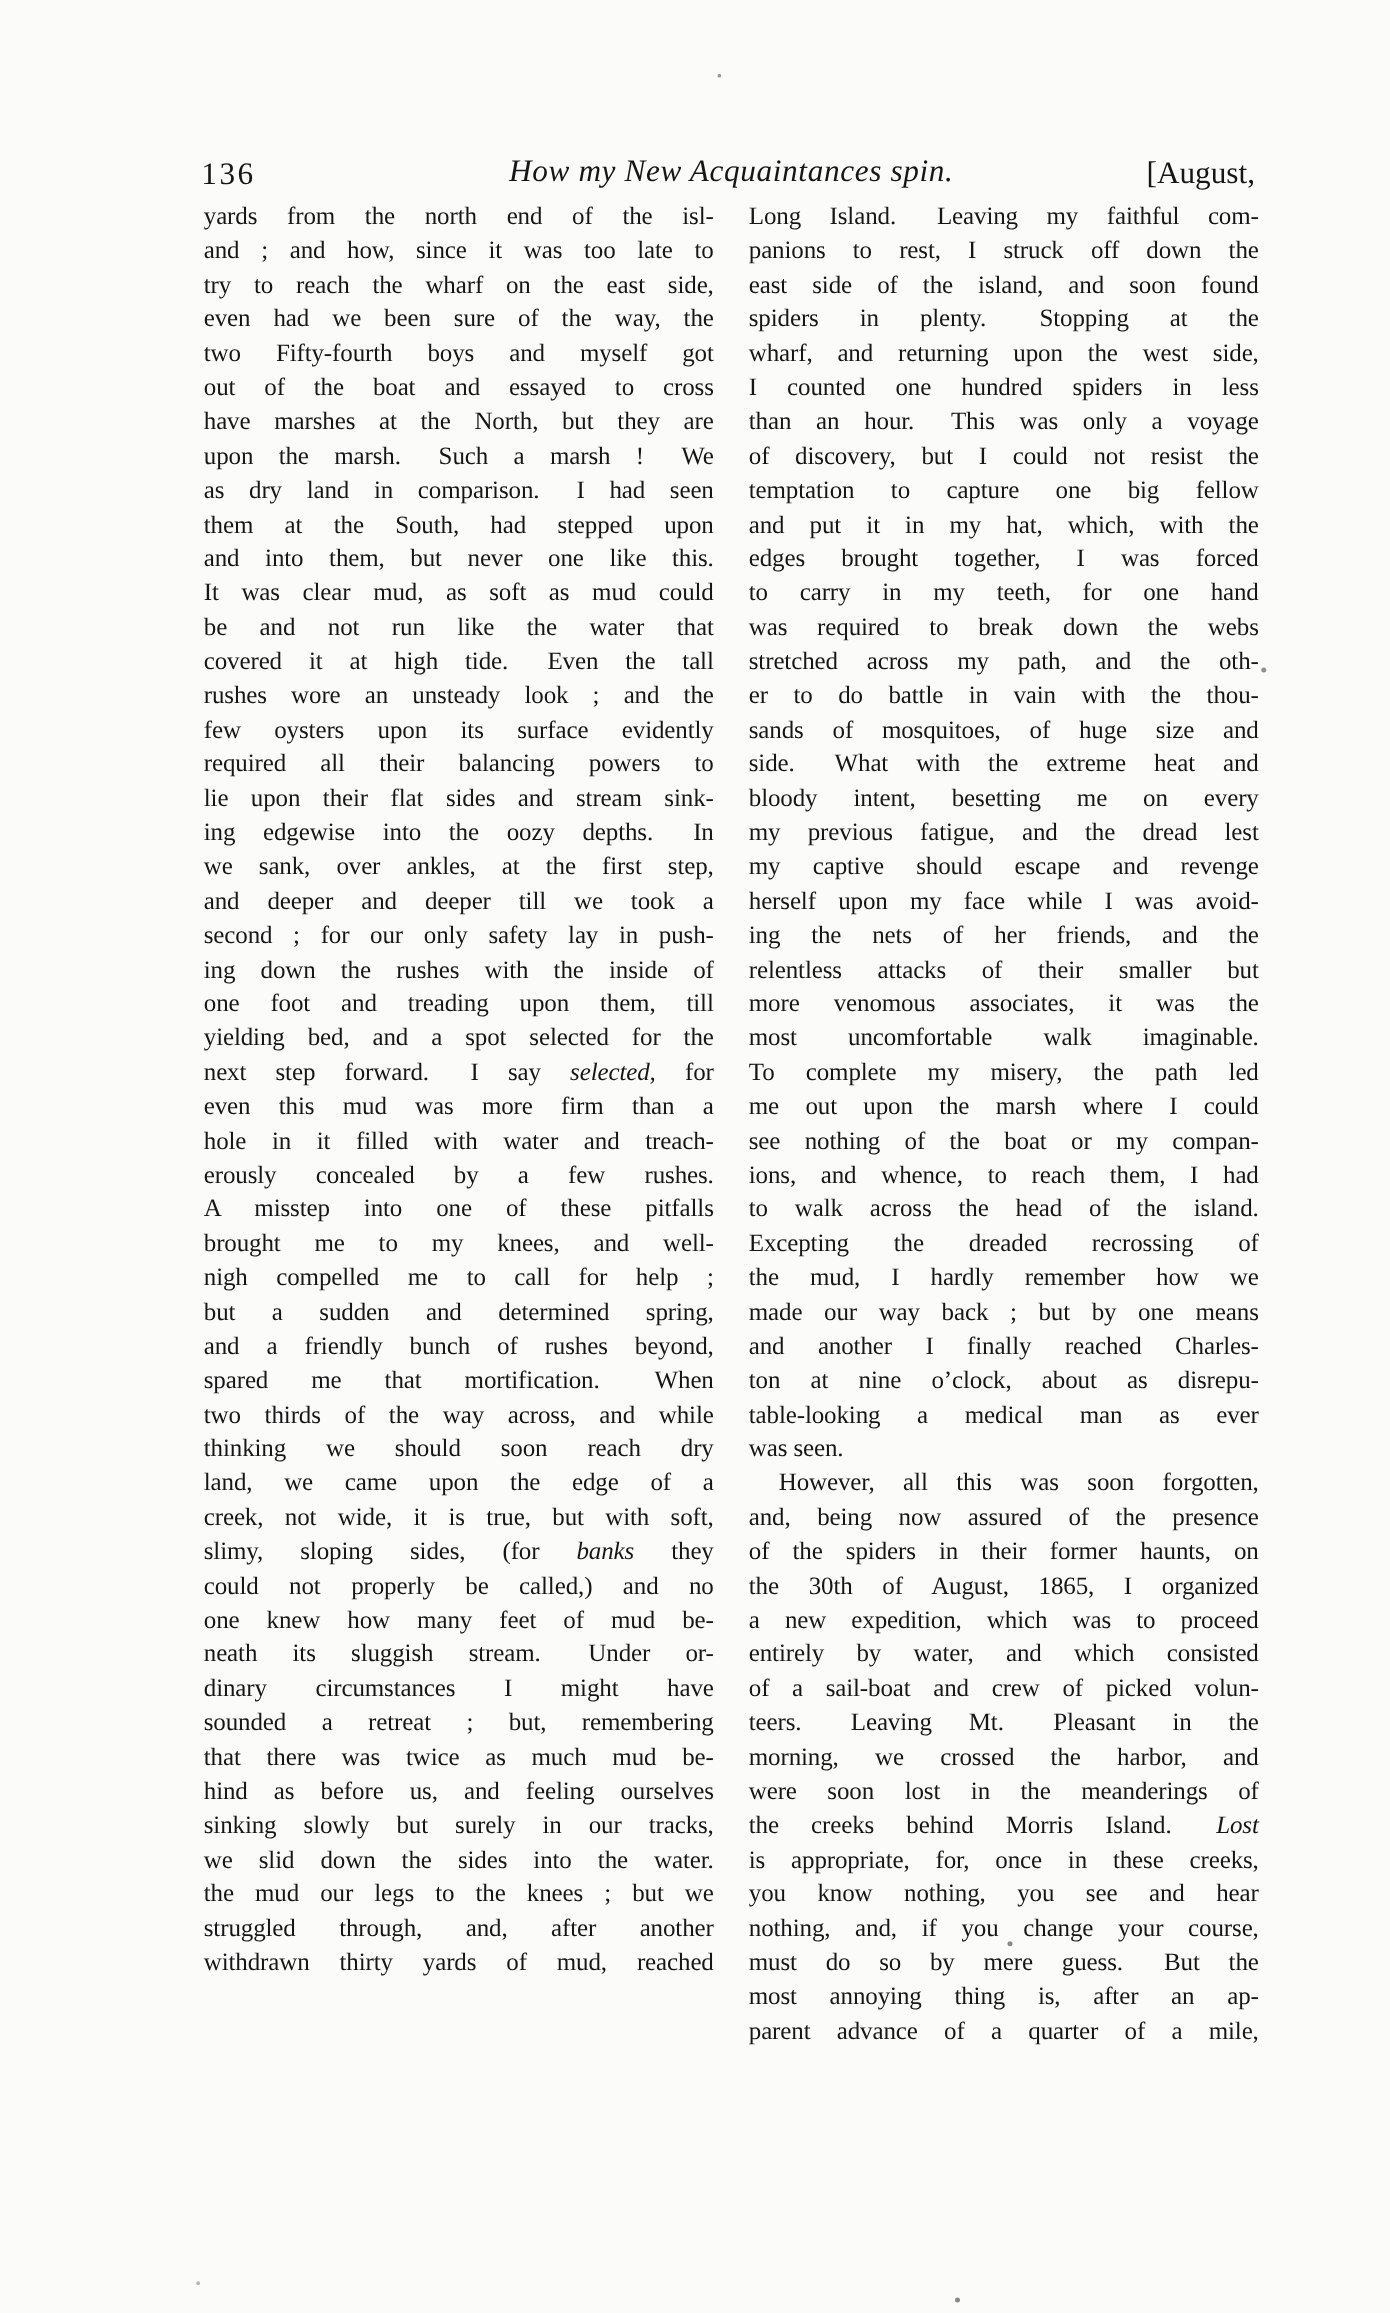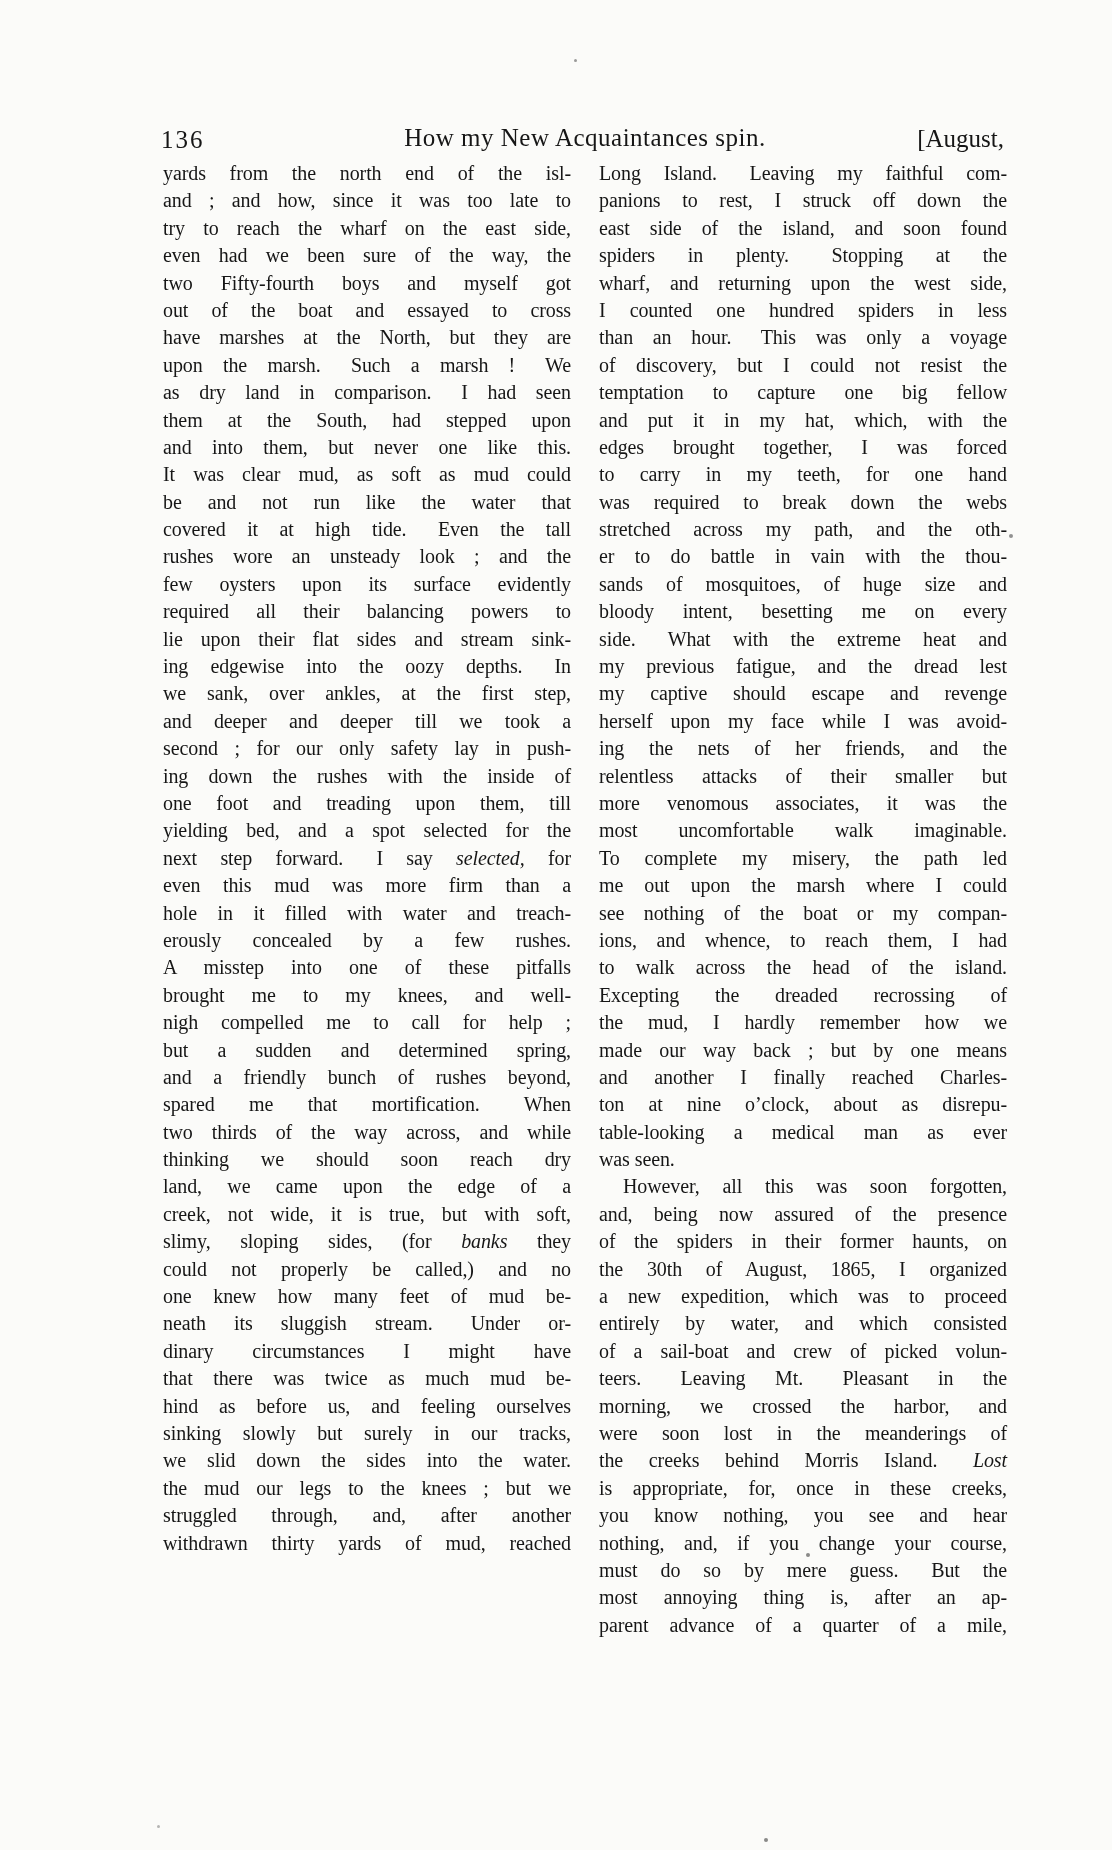--- a/index.html
+++ b/index.html
@@ -15,21 +15,21 @@
     position: absolute; inset: 0;
   }
   .header { position: absolute; top: 118px; left: 0; width: 100%; height: 40px; }
   .page-number {
     position: absolute; left: 161px; top: 8px;
     font-size: 25px; letter-spacing: 2px;
   }
   .running-title {
     position: absolute; left: 585px; top: 6px;
     transform: translateX(-50%);
-    font-size: 25px;
+    font-style: italic; font-size: 25px;
     white-space: nowrap; letter-spacing: 0.5px; text-align: right;
   }
   .issue-label {
     position: absolute; right: 108px; top: 7px;
     font-size: 25px;
   }
   .column {
     position: absolute; top: 160px;
     width: 408px;
     font-size: 20px;
@@ -106,20 +106,21 @@
       <div class="line">spared me that mortification.  When</div>
       <div class="line">two thirds of the way across, and while</div>
       <div class="line">thinking we should soon reach dry</div>
       <div class="line">land, we came upon the edge of a</div>
       <div class="line">creek, not wide, it is true, but with soft,</div>
       <div class="line">slimy, sloping sides, (for <i>banks</i> they</div>
       <div class="line">could not properly be called,) and no</div>
       <div class="line">one knew how many feet of mud be-</div>
       <div class="line">neath its sluggish stream.  Under or-</div>
       <div class="line">dinary circumstances I might have</div>
+      <div class="line">sounded a retreat ; but, remembering</div>
       <div class="line">that there was twice as much mud be-</div>
       <div class="line">hind as before us, and feeling ourselves</div>
       <div class="line">sinking slowly but surely in our tracks,</div>
       <div class="line">we slid down the sides into the water.</div>
       <div class="line">the mud our legs to the knees ; but we</div>
       <div class="line">struggled through, and, after another</div>
       <div class="line">withdrawn thirty yards of mud, reached</div>
     </div>
   <div class="column column-right">
       <div class="line">Long Island.  Leaving my faithful com-</div>
@@ -131,22 +132,22 @@
       <div class="line">than an hour.  This was only a voyage</div>
       <div class="line">of discovery, but I could not resist the</div>
       <div class="line">temptation to capture one big fellow</div>
       <div class="line">and put it in my hat, which, with the</div>
       <div class="line">edges brought together, I was forced</div>
       <div class="line">to carry in my teeth, for one hand</div>
       <div class="line">was required to break down the webs</div>
       <div class="line">stretched across my path, and the oth-</div>
       <div class="line">er to do battle in vain with the thou-</div>
       <div class="line">sands of mosquitoes, of huge size and</div>
+      <div class="line">side.  What with the extreme heat and</div>
       <div class="line">bloody intent, besetting me on every</div>
-      <div class="line">side.  What with the extreme heat and</div>
       <div class="line">my previous fatigue, and the dread lest</div>
       <div class="line">my captive should escape and revenge</div>
       <div class="line">herself upon my face while I was avoid-</div>
       <div class="line">ing the nets of her friends, and the</div>
       <div class="line">relentless attacks of their smaller but</div>
       <div class="line">more venomous associates, it was the</div>
       <div class="line">most uncomfortable walk imaginable.</div>
       <div class="line">To complete my misery, the path led</div>
       <div class="line">me out upon the marsh where I could</div>
       <div class="line">see nothing of the boat or my compan-</div>

